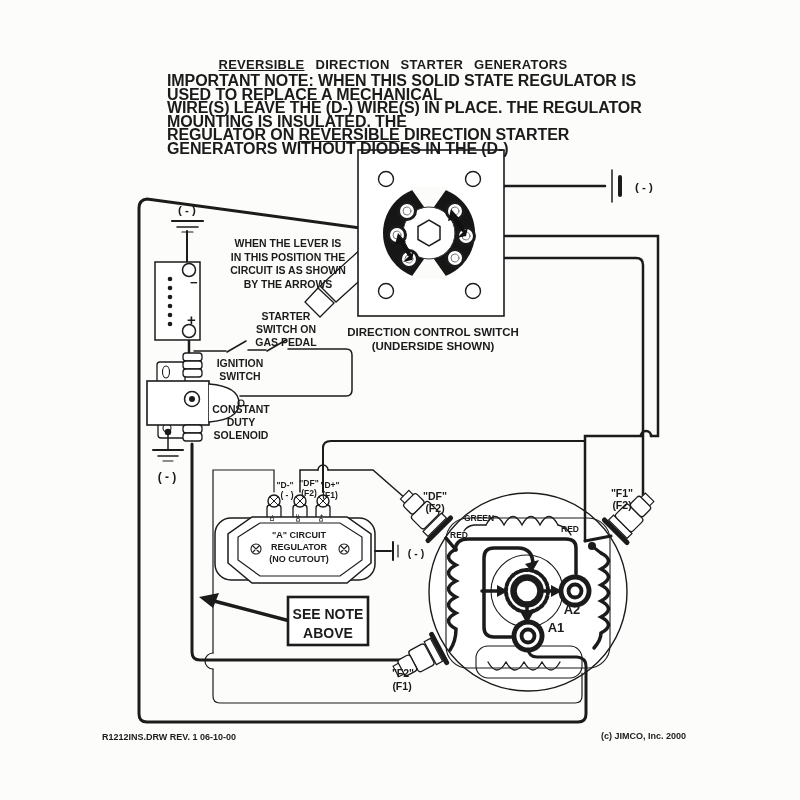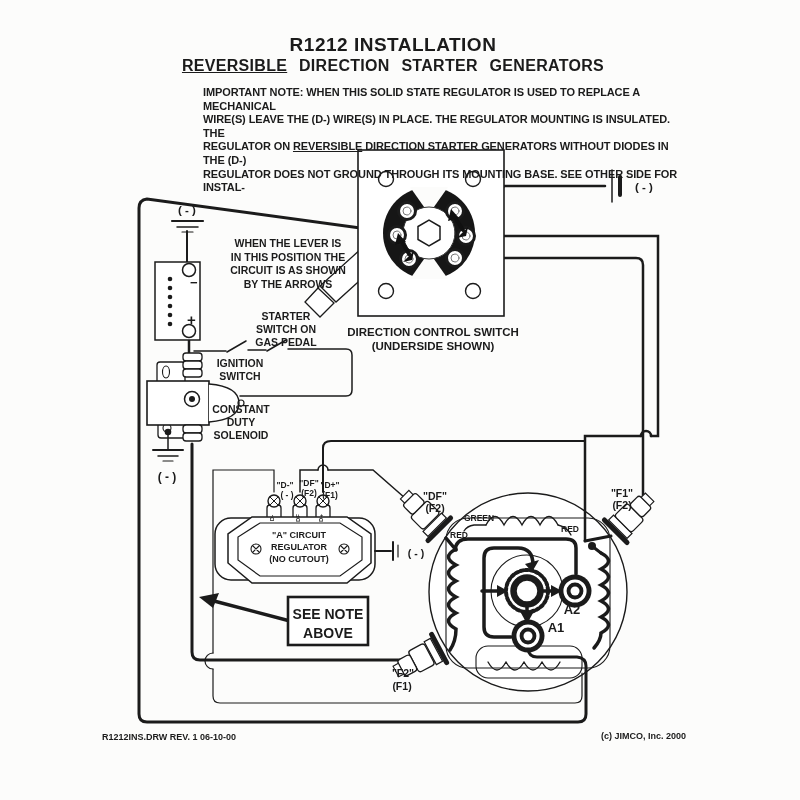--- a/index.html
+++ b/index.html
@@ -1,24 +1,24 @@
 <!DOCTYPE html>
 <html><head>
 <meta charset="utf-8">
 <style>
   html,body{margin:0;padding:0;background:#e8e8e8;}
   .page{position:relative;width:800px;height:800px;background:#fcfcfb;overflow:hidden;
         font-family:"Liberation Sans",sans-serif;color:#1b1b1b;}
   .t1{position:absolute;left:0;top:34px;width:786px;text-align:center;
       font-weight:bold;font-size:19px;letter-spacing:.5px;}
   .t2{position:absolute;left:0;top:57px;width:786px;text-align:center;
-      font-weight:bold;font-size:16px;word-spacing:7px;letter-spacing:.3px;}
+      font-weight:bold;font-size:13px;word-spacing:7px;letter-spacing:.3px;}
   .t2 .u{text-decoration:underline;}
-  .note{position:absolute;left:167px;top:86px;width:480px;
-        font-weight:bold;font-size:11px;line-height:13.6px;letter-spacing:-0.1px;margin-left:36px;}
+  .note{position:absolute;left:167px;top:74px;width:480px;
+        font-weight:bold;font-size:16px;line-height:13.6px;letter-spacing:-0.1px;}
   .note .u{text-decoration:underline;}
   svg{position:absolute;left:0;top:0;}
   text{font-family:"Liberation Sans",sans-serif;font-weight:bold;fill:#1b1b1b;}
   .s6{font-size:6px}.s8{font-size:8.5px}.s9{font-size:9px}.s10{font-size:10.5px}
   .s11{font-size:11.5px}.s12{font-size:12px}.s13{font-size:13px}.s14{font-size:14px}
 </style>
 </head>
 <body>
 
 <div class="page">
@@ -317,22 +317,20 @@
     <text x="459" y="538" class="s8" text-anchor="middle">RED</text>
 
     <text x="572" y="614" class="s13" text-anchor="middle">A2</text>
     <text x="556" y="632" class="s13" text-anchor="middle">A1</text>
 
     <text x="102" y="740" class="s9">R1212INS.DRW  REV. 1  06-10-00</text>
     <text x="601" y="739" class="s9">(c) JIMCO, Inc.  2000</text>
   </g>
 </svg>
 
-<div class="t1">R1212 INSTALLATION</div>
 <div class="t2"><span class="u">REVERSIBLE</span> <span>DIRECTION  STARTER  GENERATORS</span></div>
 <div class="note">
       <div><span>IMPORTANT NOTE:</span><span>  WHEN THIS SOLID STATE REGULATOR IS USED TO REPLACE A MECHANICAL</span></div>
       <div><span>WIRE(S) </span><span>LEAVE THE (D-) WIRE(S) IN PLACE</span><span>.  THE REGULATOR MOUNTING IS INSULATED.  THE</span></div>
       <div><span>REGULATOR ON </span><span class="u">REVERSIBLE</span><span> DIRECTION STARTER GENERATORS WITHOUT DIODES IN THE (D-)</span></div>
-      <div><span>REGULATOR DOES  </span><span>NOT</span><span> GROUND THROUGH ITS MOUNTING BASE.  SEE OTHER SIDE FOR INSTAL-</span></div>
     </div>
 
 </div>
 
 </body></html>

